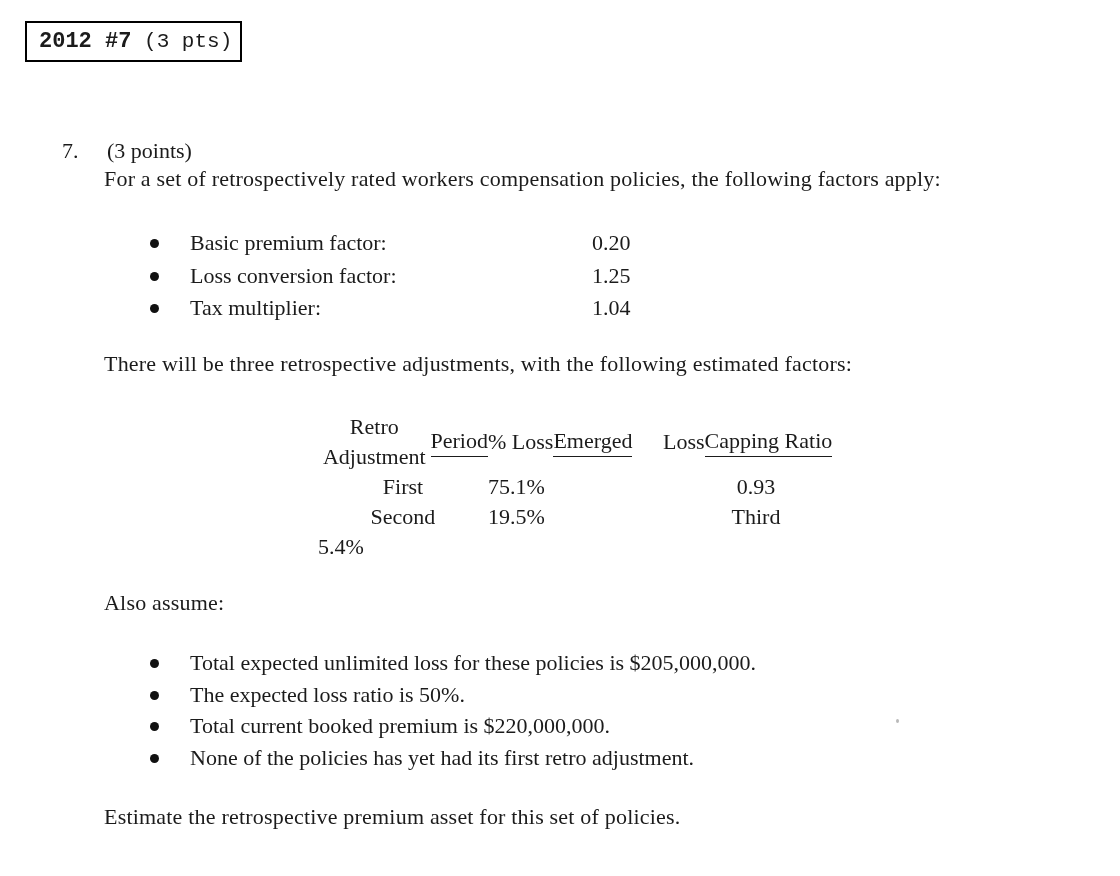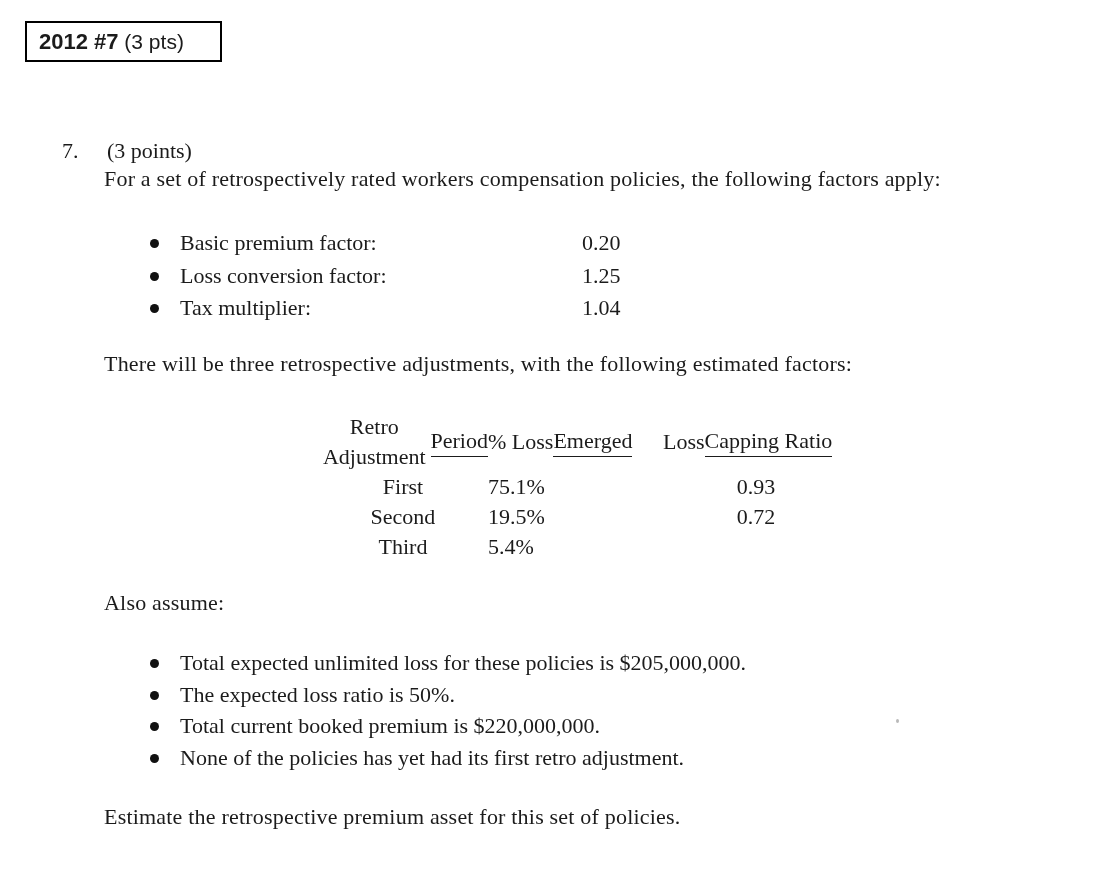--- a/index.html
+++ b/index.html
@@ -12,28 +12,28 @@
     font-family: "Liberation Serif", "DejaVu Serif", serif;
     font-size: 22px;
     overflow: hidden;
   }
 
   
   .header-box {
     position: absolute;
     left: 25px;
     top: 21px;
-    width: 197px;
+    width: 217px;
     height: 41px;
     border: 2px solid #000;
     box-sizing: border-box;
     display: flex;
     align-items: center;
     padding-left: 12px;
-    font-family: Liberation Sans, sans-serif;
+    font-family: Liberation Mono, monospace;
     font-size: 22px;
     white-space: pre;
   }
   .header-box .tag { font-weight: 700; }
   .header-box .pts { font-weight: 400; font-size: 21px; }
 
   
   .qline { position: absolute; left: 62px; top: 100px; margin-top: 38px; }
   .qline .qnum { display: inline-block; width: 45px; }
 
@@ -49,21 +49,21 @@
   .assumption-list { top: 647px; }
   .brow { display: flex; align-items: flex-start; line-height: 32.5px; }
   .assumption-list .brow { line-height: 31.5px; }
   .bullet {
     width: 9px; height: 9px;
     background: #111;
     border-radius: 50%;
     margin-top: 12px;
     flex: 0 0 9px;
   }
-  .brow .blabel { margin-left: 21px; }
+  .brow .blabel { margin-left: 31px; }
   .factor-list .blabel { width: 402px; flex: 0 0 402px; }
   .fvalue { white-space: pre; text-align: right; }
 
   
   .ftable {
     position: absolute;
     left: 318px;
     top: 412px;
     display: grid;
     grid-template-columns: 170px 175px 186px;
@@ -138,21 +138,20 @@
       <span>Loss</span>
       <span class="u">Capping Ratio</span>
     </div>
 
     <div class="cell">First</div>
     <div class="cell num">75.1%</div>
     <div class="cell">0.93</div>
 
     <div class="cell">Second</div>
     <div class="cell num">19.5%</div>
-    <div class="cell">0.72</div>
 
     <div class="cell">Third</div>
     <div class="cell num">5.4%</div>
   </div>
 
   <div class="para also">Also assume:</div>
 
   <div class="blist assumption-list">
     <div class="brow">
       <span class="bullet"></span>

